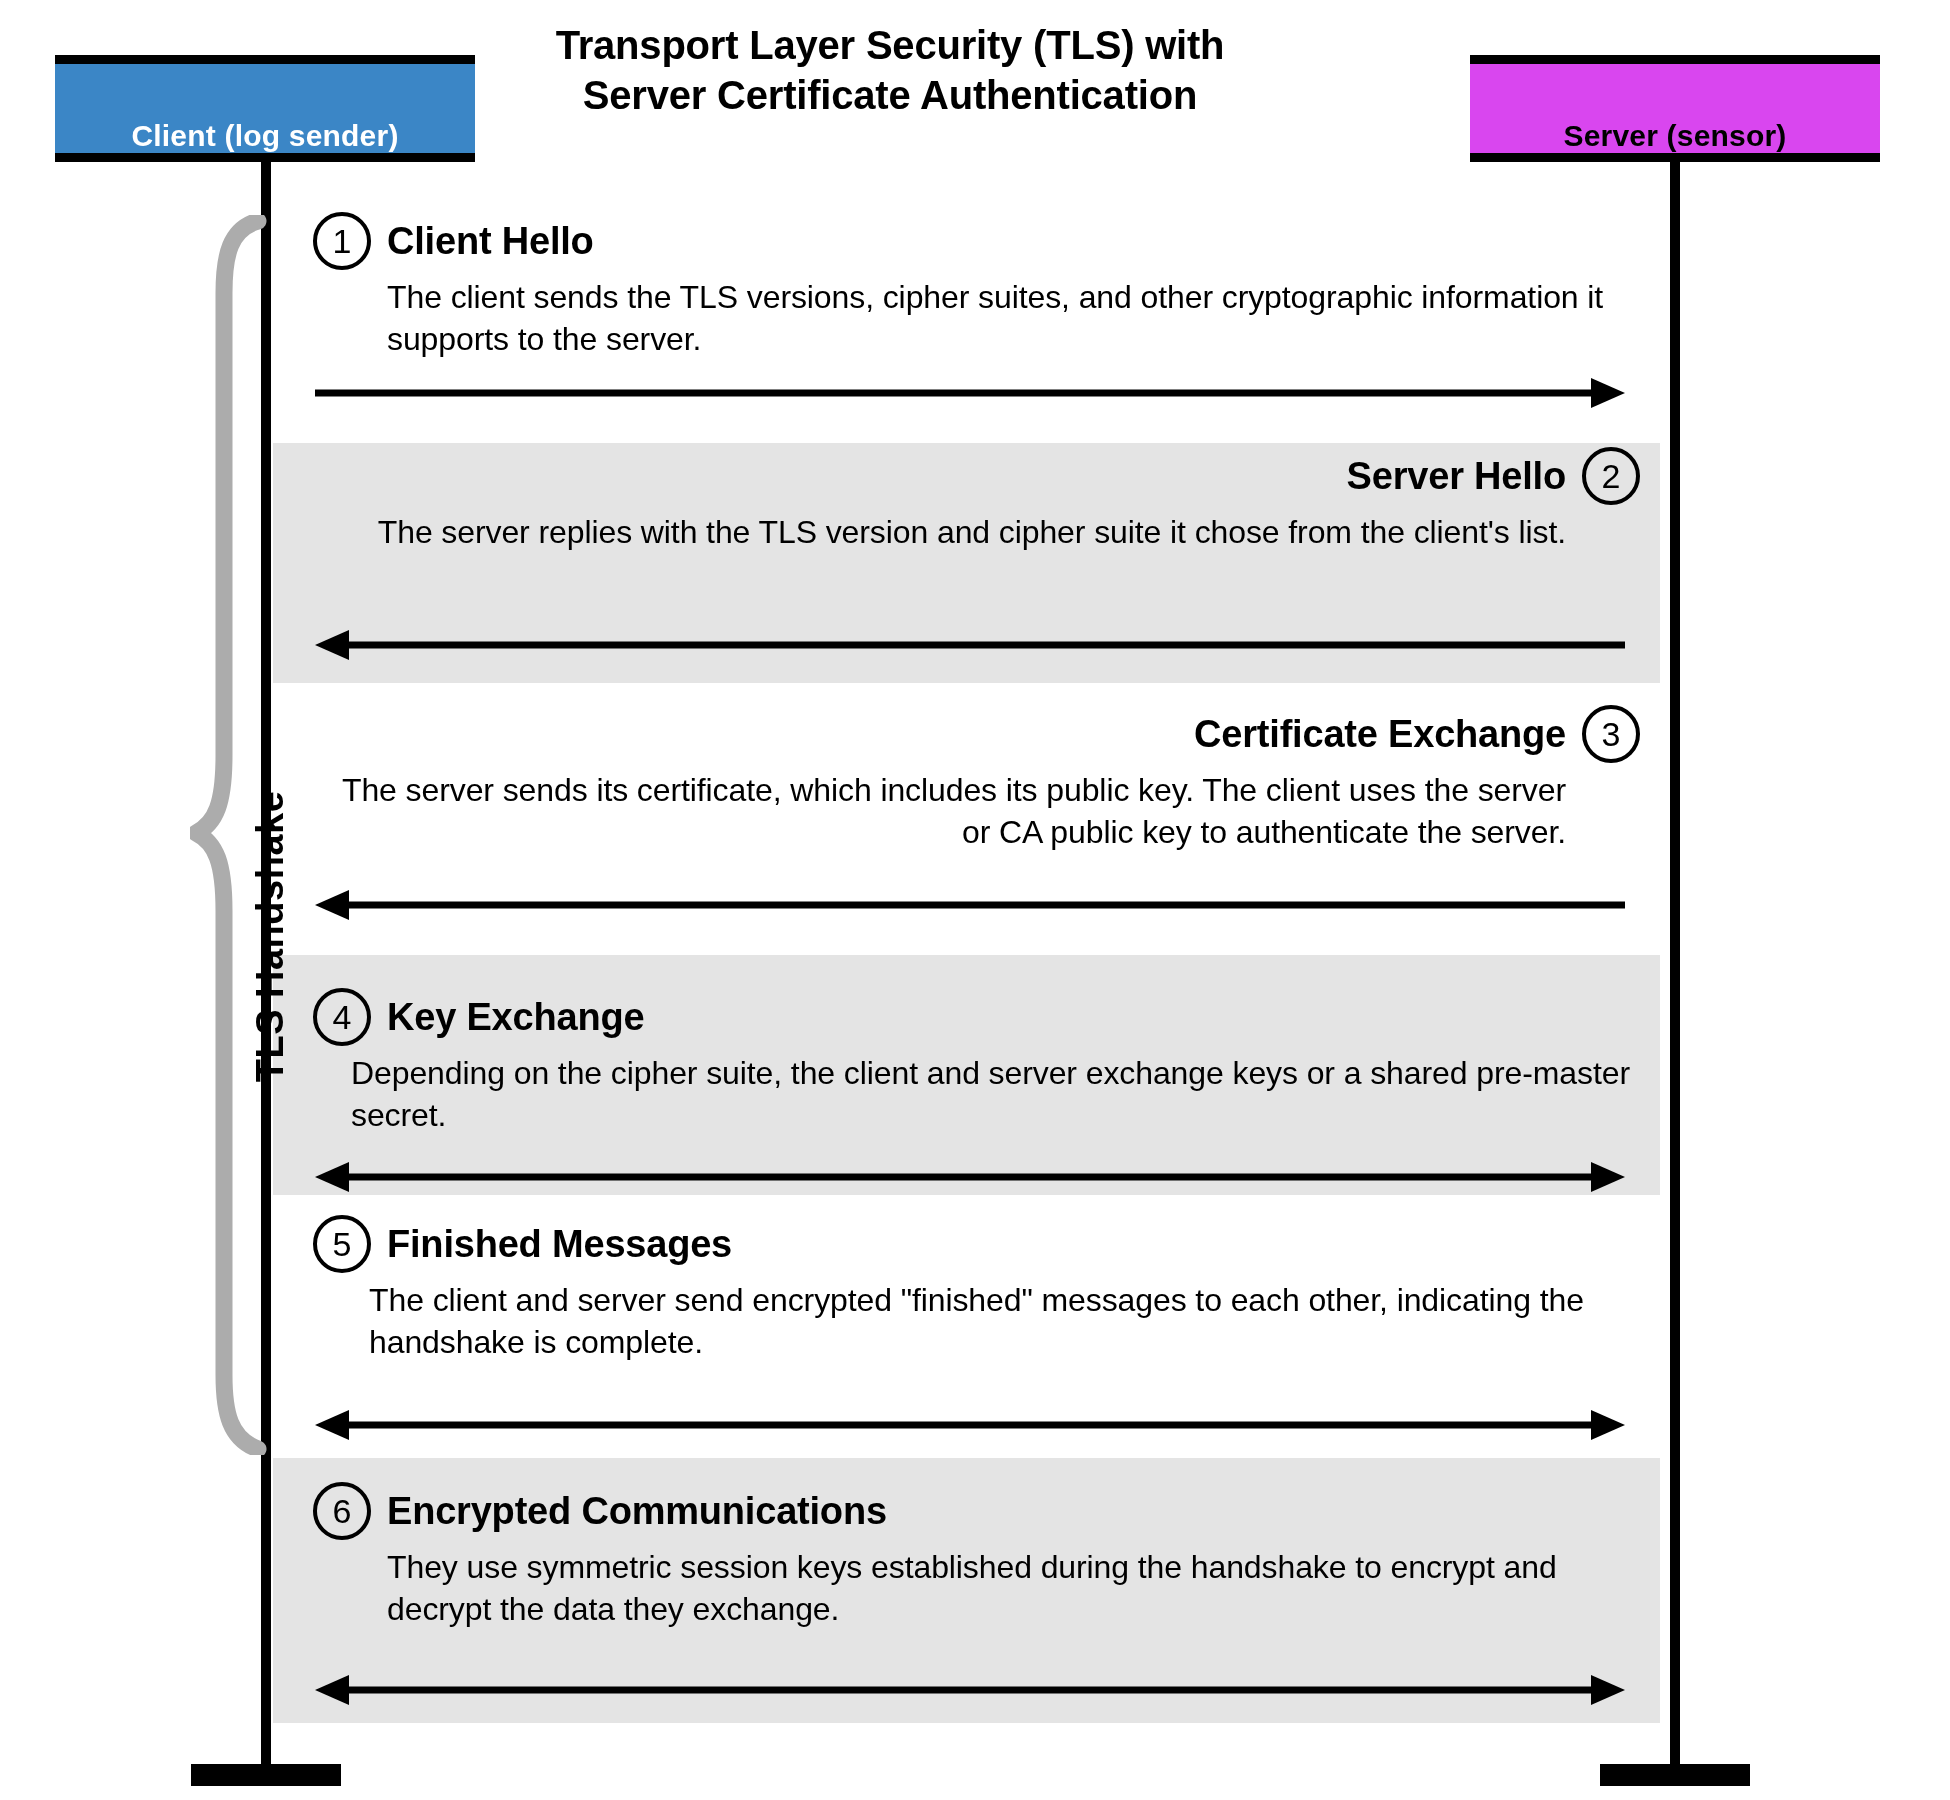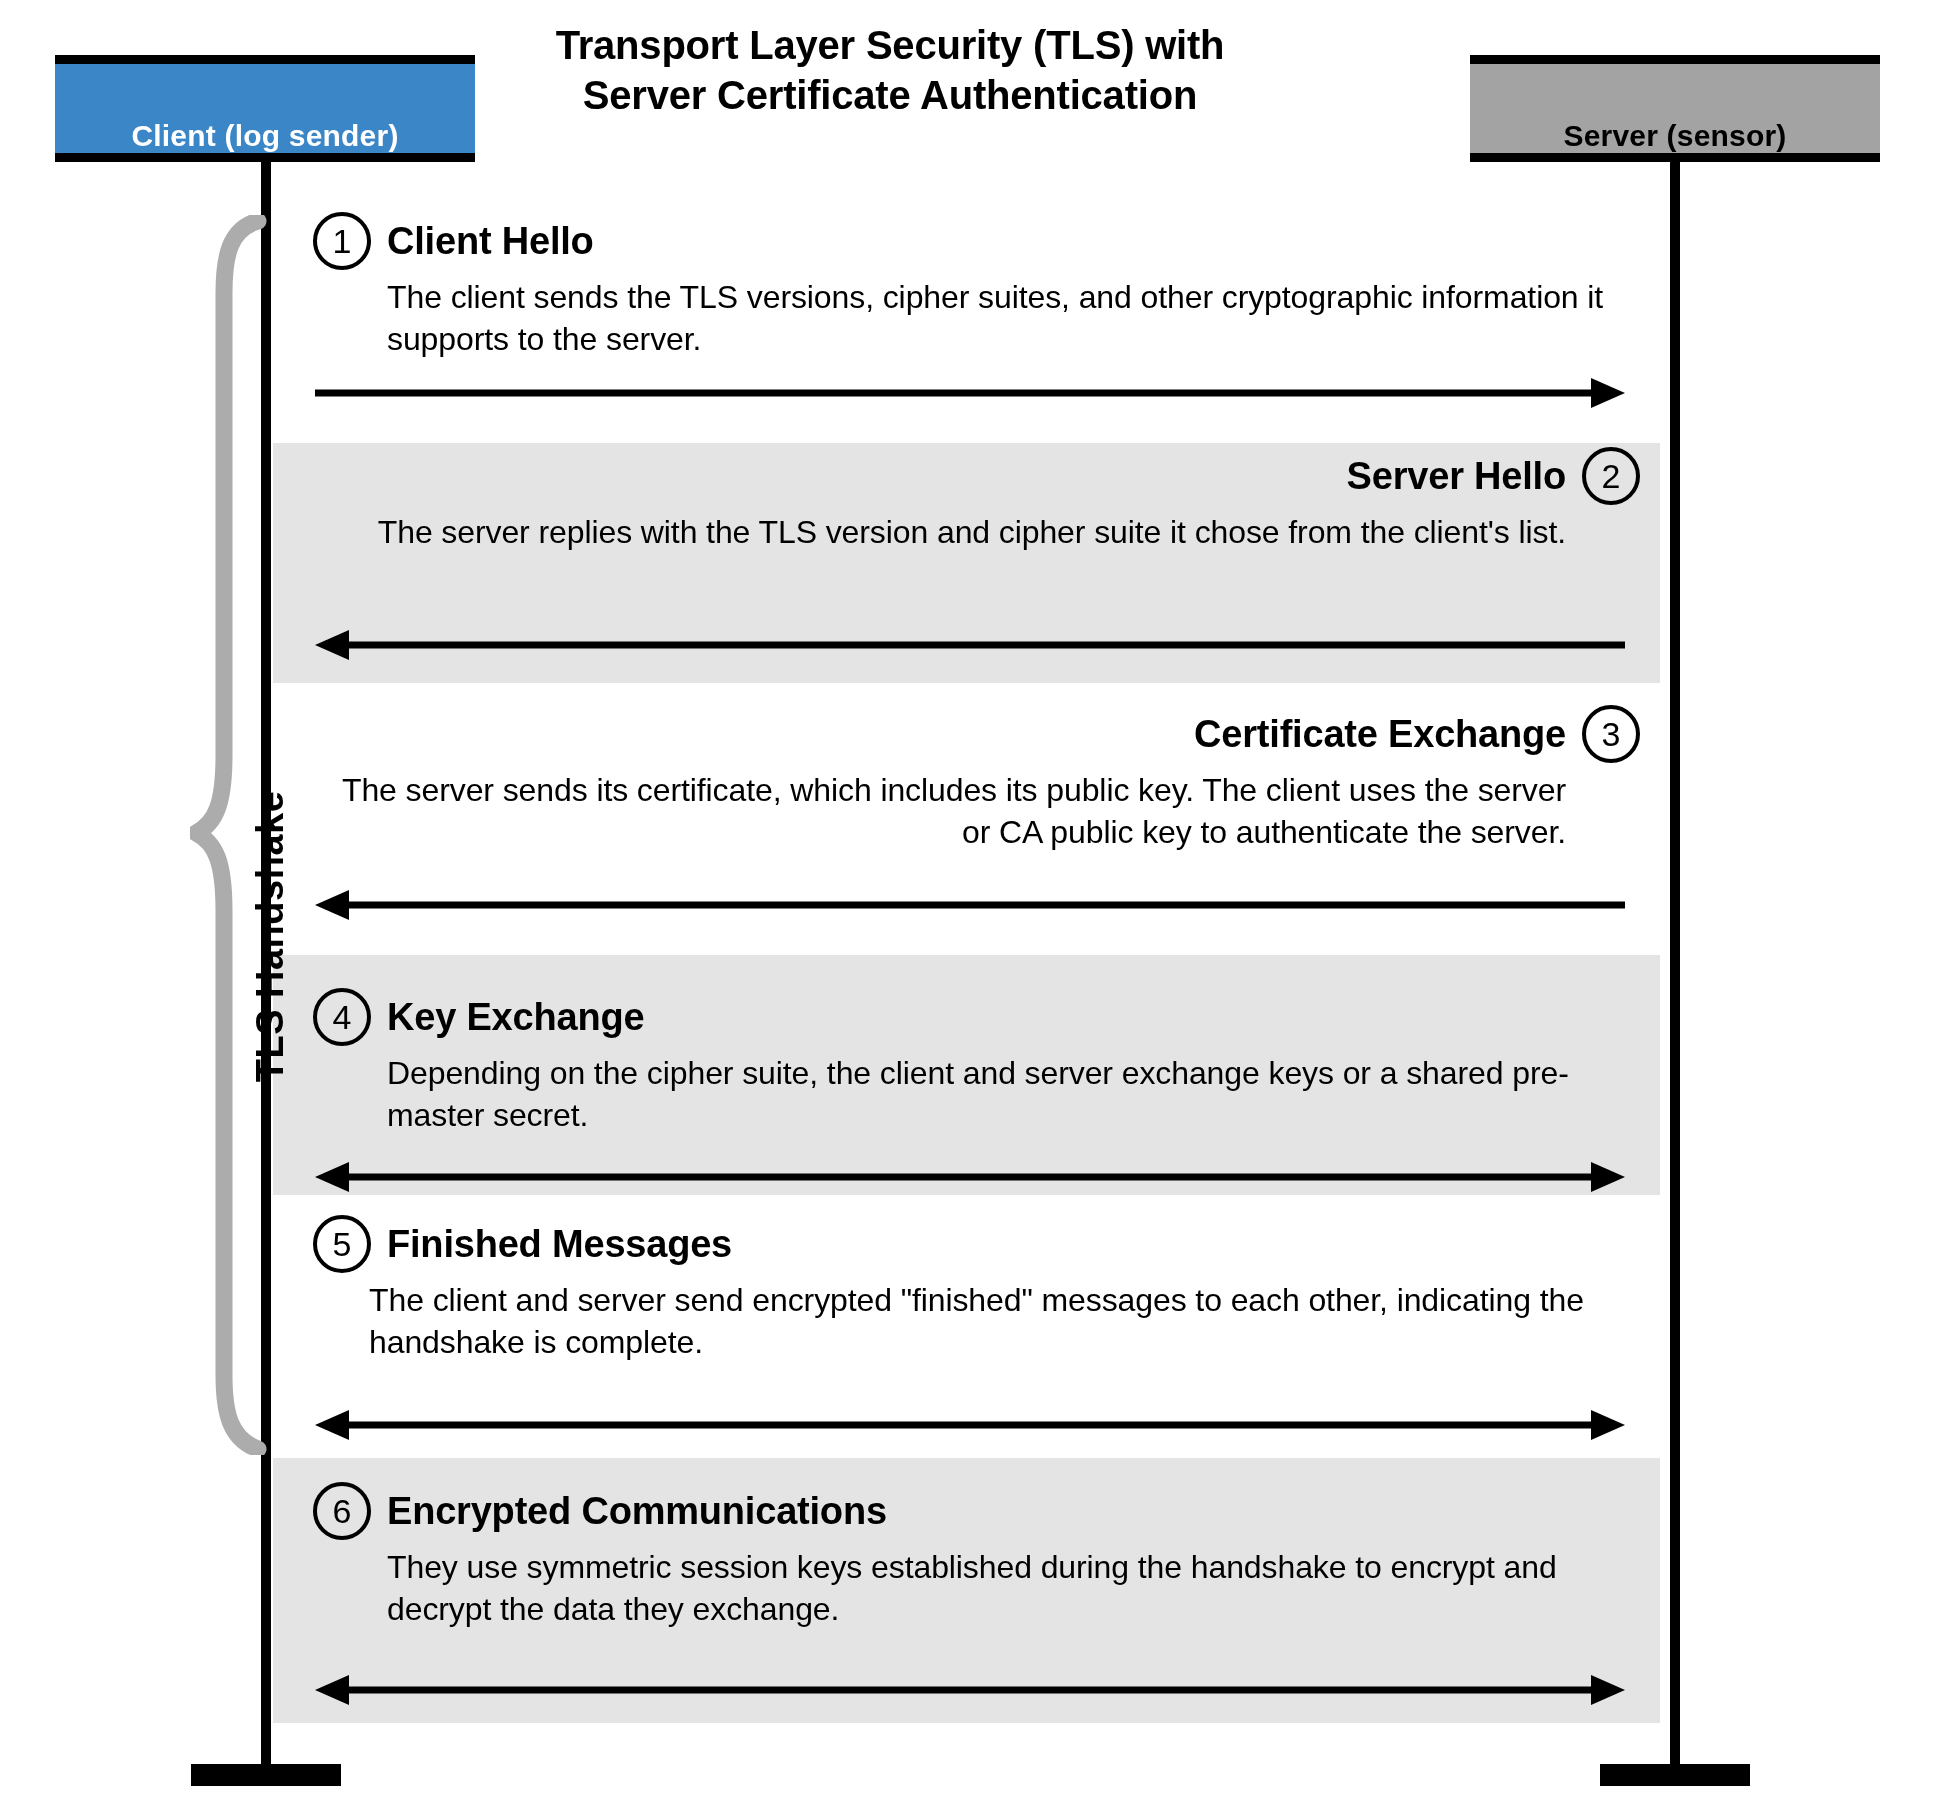--- a/index.html
+++ b/index.html
@@ -54,21 +54,21 @@
     width: 420px;
     height: 107px;
     background: #3B86C6;
     color: #ffffff;
   }
   #actor-server {
     left: 1470px;
     top: 55px;
     width: 410px;
     height: 107px;
-    background: #a3a3a3;
+    background: #d946ef;
     color: #000000;
   }
 
   
   .lifeline {
     position: absolute;
     width: 10px;
     background: #000000;
   }
   #lifeline-client { left: 261px; top: 162px; height: 1612px; }
@@ -243,21 +243,21 @@
           <div class="step-title">Certificate Exchange</div>
           <div class="step-num">3</div>
         </div>
         <div class="step-desc right" style="margin-left: 0px; margin-right: 74px;">The server sends its certificate, which includes its public key. The client uses the server or CA public key to authenticate the server.</div>
       </div>
       <div class="step" style="top: 988px; left: 313px; width: 1327px;">
         <div class="step-head">
           <div class="step-num">4</div>
           <div class="step-title">Key Exchange</div>
         </div>
-        <div class="step-desc" style="margin-left: 74px; margin-right: 0px;">Depending on the cipher suite, the client and server exchange keys or a shared pre-master secret.</div>
+        <div class="step-desc" style="margin-left: 38px; margin-right: 0px;">Depending on the cipher suite, the client and server exchange keys or a shared pre-master secret.</div>
       </div>
       <div class="step" style="top: 1215px; left: 313px; width: 1327px;">
         <div class="step-head">
           <div class="step-num">5</div>
           <div class="step-title">Finished Messages</div>
         </div>
         <div class="step-desc" style="margin-left: 56px; margin-right: 0px;">The client and server send encrypted "finished" messages to each other, indicating the handshake is complete.</div>
       </div>
       <div class="step" style="top: 1482px; left: 313px; width: 1327px;">
         <div class="step-head">

